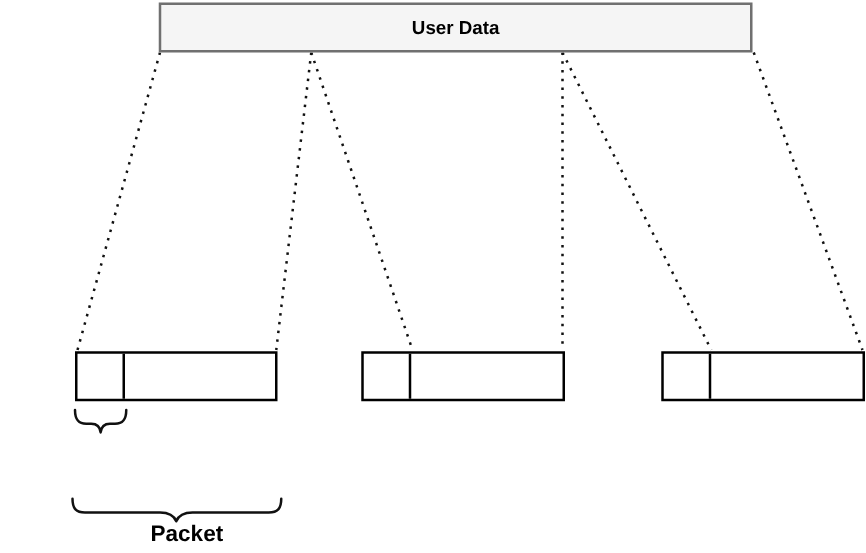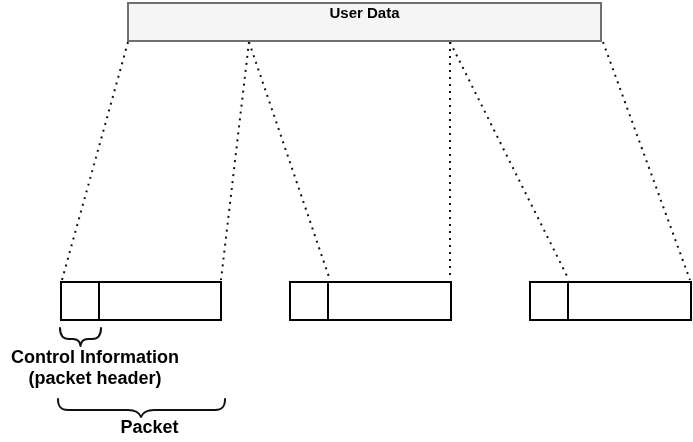--- a/index.html
+++ b/index.html
@@ -39,21 +39,21 @@
   .user-data-box {
     position: absolute;
     left: 127px;
     top: 2px;
     width: 475px;
     height: 40px;
     box-sizing: border-box;
     background: #f5f5f5;
     border: 2px solid #707070;
     display: flex;
-    align-items: flex-start;
+    align-items: center;
     justify-content: center;
   }
   .user-data-box span {
     font-size: 15px;
     font-weight: bold;
     color: #000000;
   }
   .packet {
     position: absolute;
     top: 281px;
@@ -130,20 +130,16 @@
   <div class="packet packet-2">
     <div class="header-cell"></div>
     <div class="data-cell"></div>
   </div>
 
   <div class="packet packet-3">
     <div class="header-cell"></div>
     <div class="data-cell"></div>
   </div>
 
-  <div class="control-info-label">
-    <div>Control Information</div>
-    <div>(packet header)</div>
-  </div>
 
   <div class="packet-label">Packet</div>
 
 </div>
 
 </body></html>

